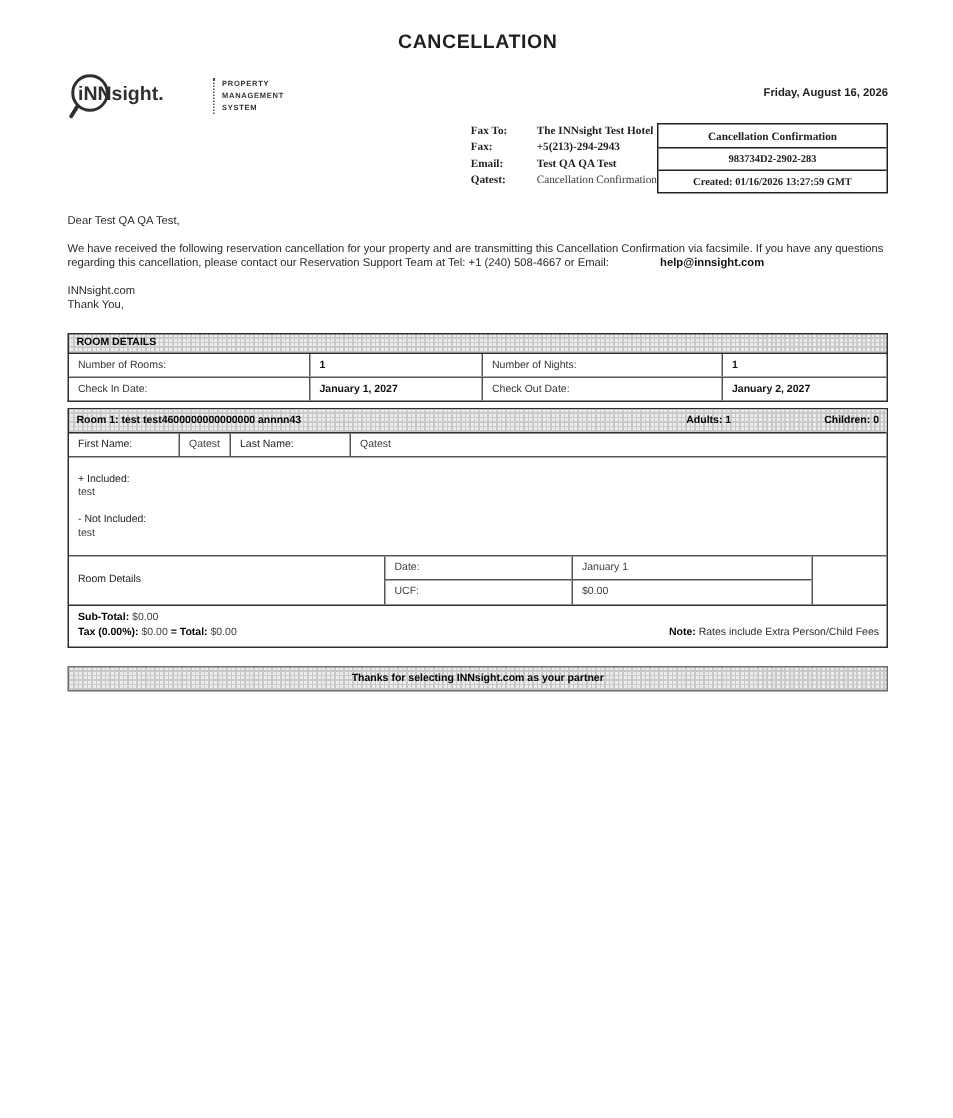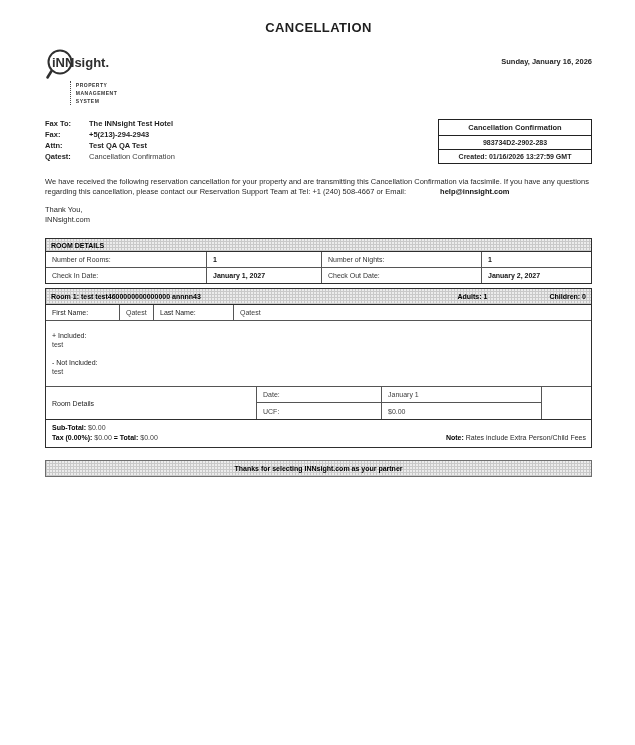--- a/index.html
+++ b/index.html
@@ -9,27 +9,27 @@
     color:#1f1f1f;-webkit-font-smoothing:antialiased;
   }
   .page{width:635px;height:745px;position:relative;}
   .content{padding:0 43px 0 45px;}
 
   
   .doc-title{margin:0;padding-top:20px;text-align:center;font-size:13px;font-weight:bold;letter-spacing:.4px;}
 
   
   .header-row{display:flex;justify-content:space-between;align-items:flex-start;margin-top:12px;}
-  .logo{display:flex;align-items:center;flex-direction:column;}
+  .logo{display:flex;align-items:center;}
   .logo-tagline{border-left:1px dotted #4a4a4a;margin-left:5px;padding-left:5px;
     font-size:5px;font-weight:bold;letter-spacing:.5px;color:#333;line-height:8px;}
   .doc-date{font-size:7.5px;font-weight:bold;margin-top:10px;}
 
   
-  .fax-row{display:flex;justify-content:space-between;margin-top:13px;align-items:flex-start;}
+  .fax-row{display:flex;justify-content:flex-end;align-items:flex-start;font-family:Liberation Serif, serif;}
   .fax-block{font-size:7.5px;line-height:11px;}
   .fax-line .flabel{display:inline-block;width:44px;font-weight:bold;}
   .fax-line .fvalue{font-weight:bold;}
   .fax-line .fvalue.plain{font-weight:normal;color:#3d3d3d;}
   .conf-box{width:152px;border:1.5px solid #222;font-size:7.5px;text-align:center;margin-top:1px;}
   .conf-box .cb-row{padding:3px 2px;font-weight:bold;}
   .conf-box .cb-row + .cb-row{border-top:1px solid #222;}
   .conf-box .cb-id{font-size:7px;}
   .conf-box .cb-created{font-size:7px;}
 
@@ -105,49 +105,50 @@
           <circle cx="15" cy="15" r="11.5" fill="none" stroke="#2f2f2f" stroke-width="2"></circle>
           <line x1="6.5" y1="24" x2="2.5" y2="30.5" stroke="#2f2f2f" stroke-width="2.6" stroke-linecap="round"></line>
           <text x="7" y="19.5" font-size="13" font-weight="bold" fill="#2f2f2f" font-family="Liberation Sans, DejaVu Sans, sans-serif">iNNsight.</text>
         </svg>
         <div class="logo-tagline">
           <div>PROPERTY</div>
           <div>MANAGEMENT</div>
           <div>SYSTEM</div>
         </div>
       </div>
-      <div class="doc-date">Sunday, January 16, 2026</div>
+      <div class="doc-date">Friday, August 16, 2026</div>
     </div>
 
     <div class="fax-row">
       <div class="fax-block">
         <div class="fax-line">
           <span class="flabel">Fax To:</span><span class="fvalue">The INNsight Test Hotel</span>
         </div>
         <div class="fax-line">
           <span class="flabel">Fax:</span><span class="fvalue">+5(213)-294-2943</span>
         </div>
         <div class="fax-line">
-          <span class="flabel">Attn:</span><span class="fvalue">Test QA QA Test</span>
+          <span class="flabel">Email:</span><span class="fvalue">Test QA QA Test</span>
         </div>
         <div class="fax-line">
           <span class="flabel">Qatest:</span><span class="fvalue plain">Cancellation Confirmation</span>
         </div>
       </div>
       <div class="conf-box">
         <div class="cb-row cb-title">Cancellation Confirmation</div>
         <div class="cb-row cb-id">983734D2-2902-283</div>
         <div class="cb-row cb-created">Created: 01/16/2026 13:27:59 GMT</div>
       </div>
     </div>
 
     <div class="letter">
+      <div class="greeting">Dear Test QA QA Test,</div>
       <div class="para"><span>We have received the following reservation cancellation for your property and are transmitting this Cancellation Confirmation via facsimile. If you have any questions regarding this cancellation, please contact our Reservation Support Team at Tel: +1 (240) 508-4667 or Email: </span><b>help@innsight.com</b></div>
+      <div>INNsight.com</div>
       <div>Thank You,</div>
-      <div>INNsight.com</div>
     </div>
 
     <div class="rd-table">
       <div class="band hatch">ROOM DETAILS</div>
       <div class="rd-grid">
         <div class="g-row">
           <div class="cell">Number of Rooms:</div>
           <div class="cell val">1</div>
           <div class="cell">Number of Nights:</div>
           <div class="cell val">1</div>

